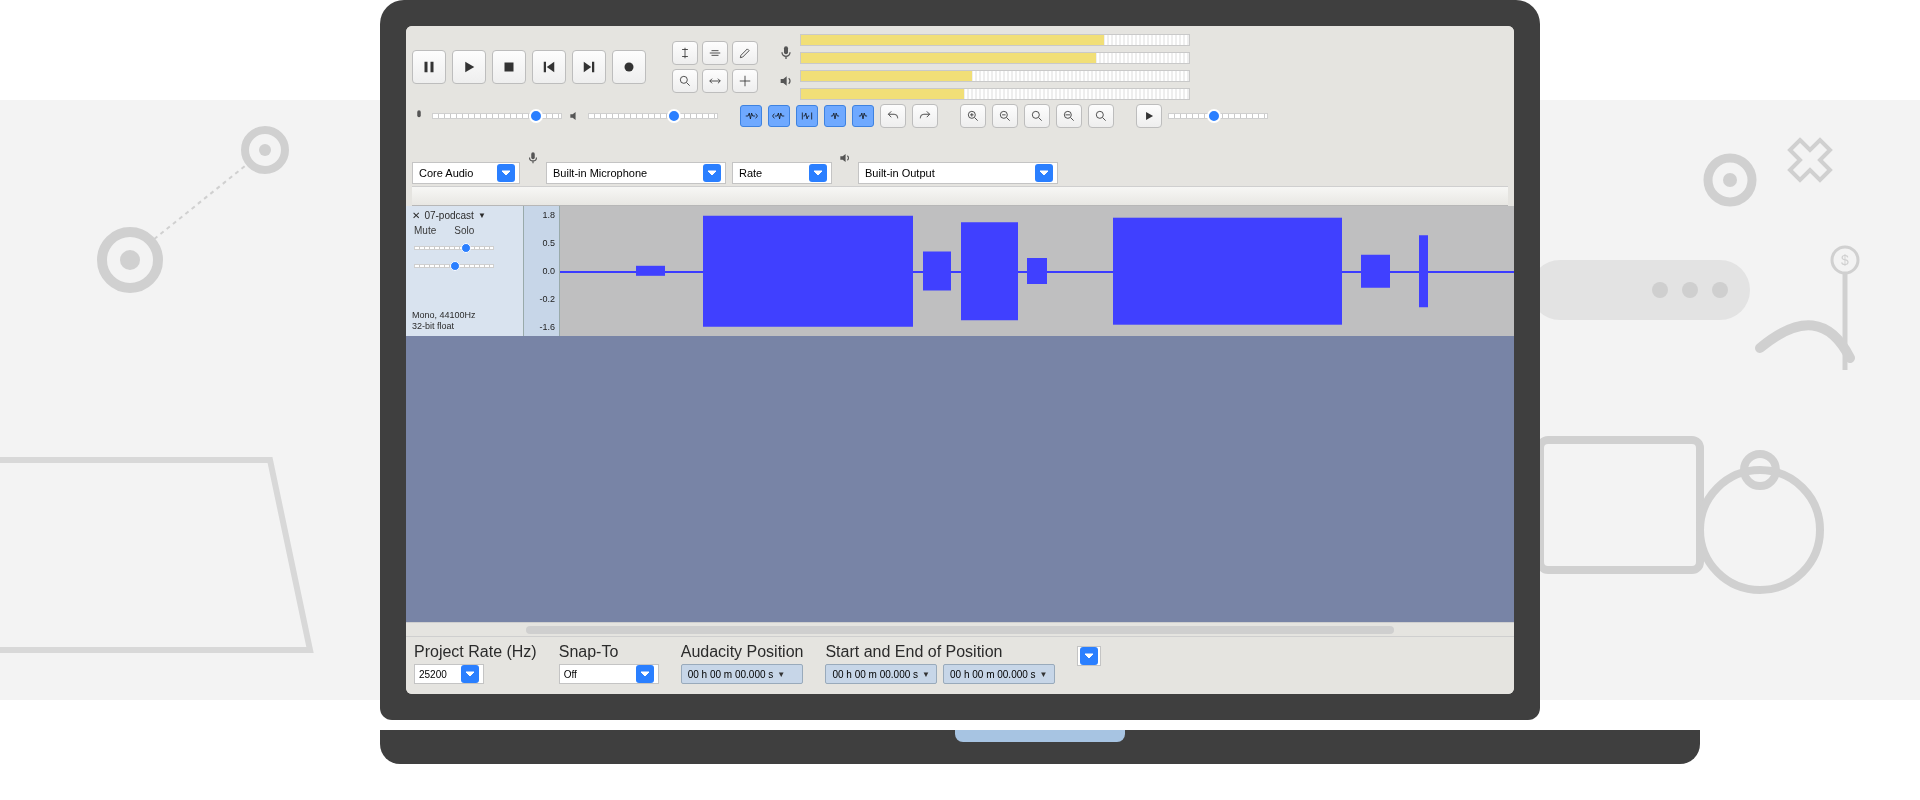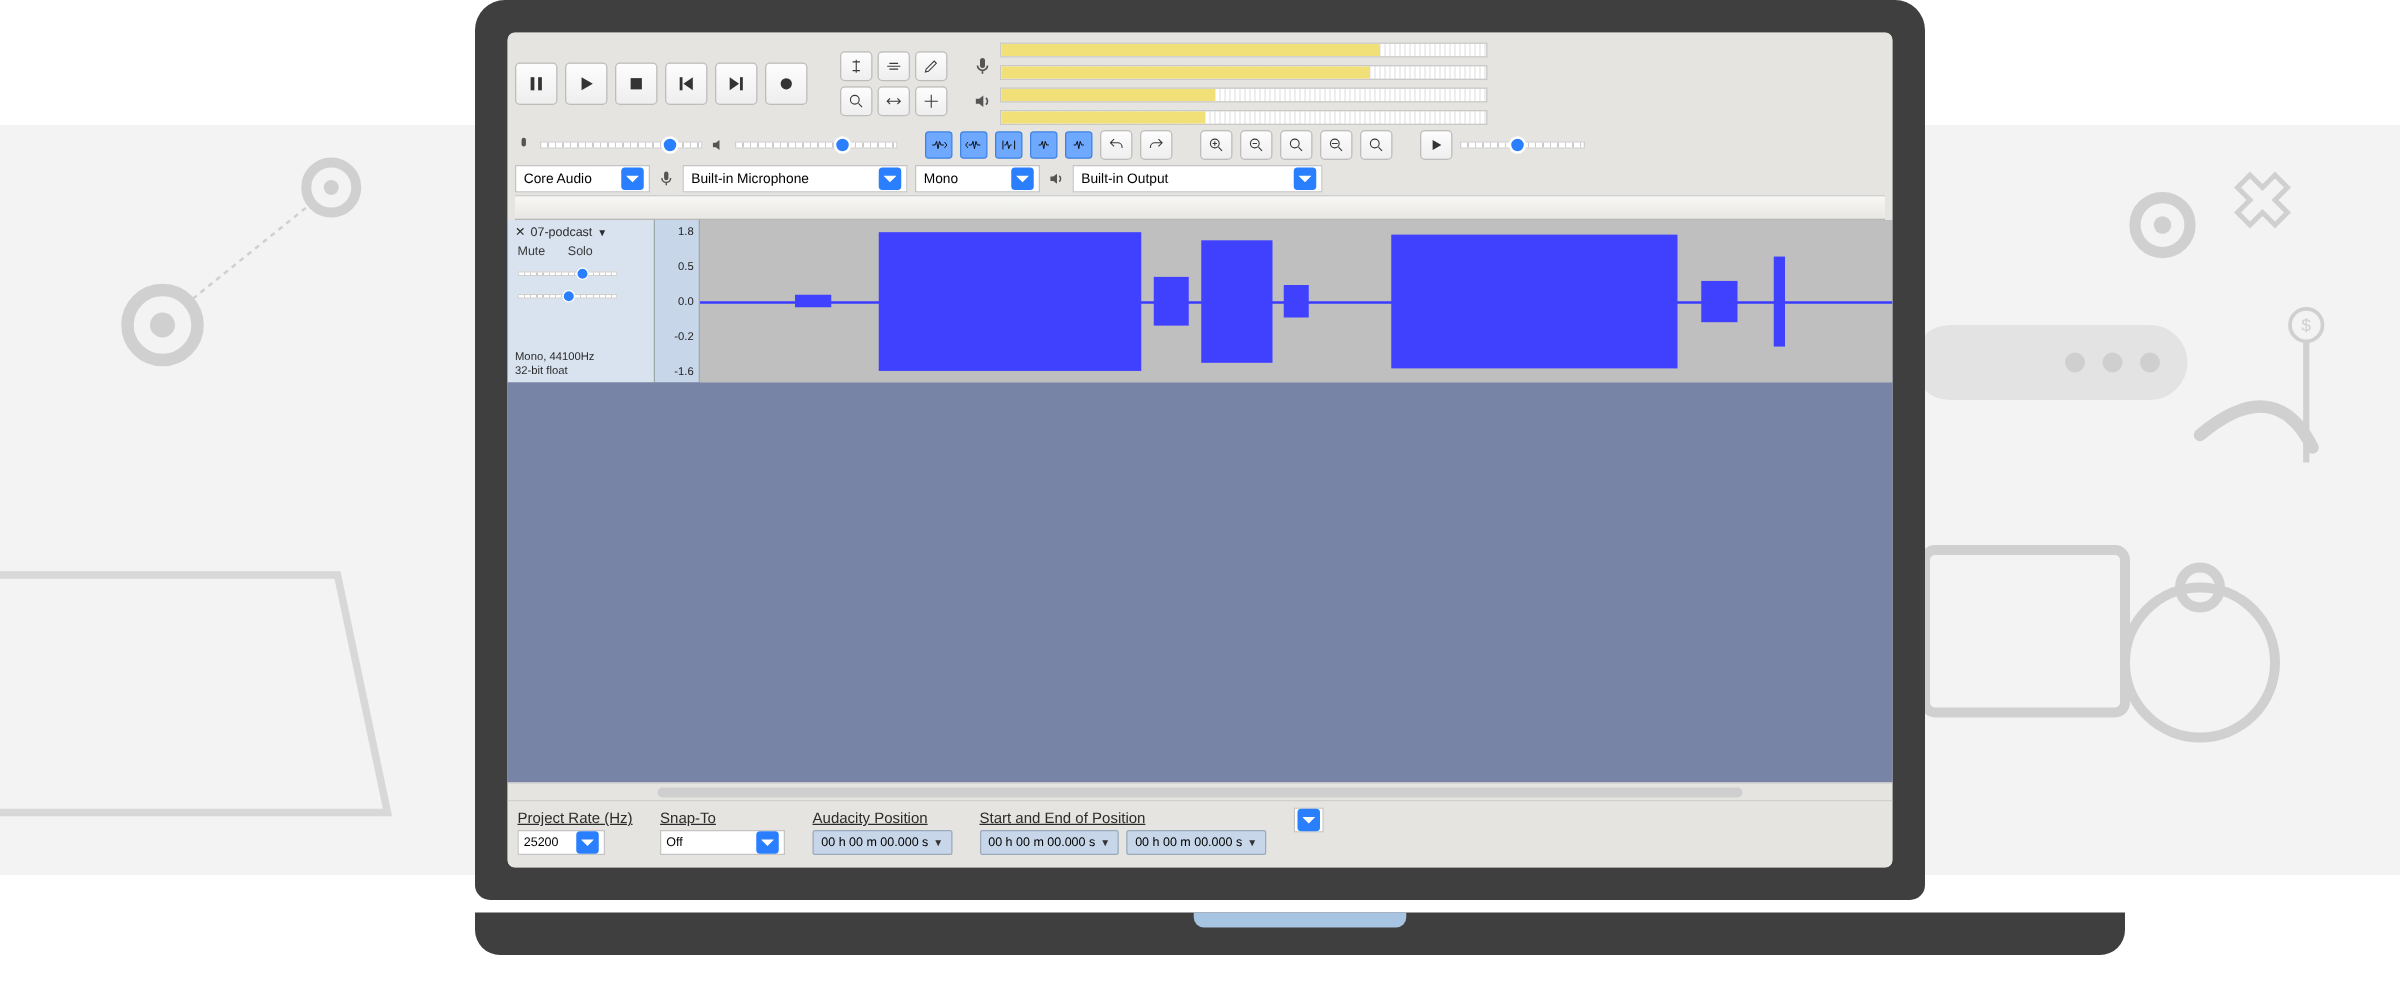--- a/index.html
+++ b/index.html
@@ -101,21 +101,21 @@
     background: #6fa9ff;
     border: 1px solid #3e82e0;
     border-radius: 3px;
     display:flex;align-items:center;justify-content:center;
   }
   .bluebtn svg { width:14px;height:14px; stroke:#0a0a0a; fill:none; stroke-width:1.3; }
 
   .devsel {
     display:flex; align-items:center; height:22px;
     background:#fff; border:1px solid #c4c4c4;
-    padding:0 4px 0 6px; gap:4px;
+    padding:0 4px 0 6px; gap:4px;margin-top:30px;
   }
   .devsel .dd {
     width:18px;height:18px;background:#2a7fff;border-radius:3px;
     display:flex;align-items:center;justify-content:center;color:#fff;
   }
   .devsel .dd svg{width:10px;height:10px;stroke:#fff;fill:#fff;}
 
   .ruler {
     height: 20px;
     background: linear-gradient(#f7f7f5,#e8e7e3);
@@ -161,21 +161,21 @@
   }
   .hscroll .bar { height:8px;background:#cfcfcf;border-radius:4px;flex:1;}
 
   
   .status {
     background:#e5e4e0; padding:6px 8px 10px;
     display:flex; gap:22px; align-items:flex-end;
     border-top:1px solid #cfcfcf;
   }
   .status .col { display:flex; flex-direction:column; gap:3px; }
-  .status label { font-size:12px; color:#2b2b2b;text-decoration:underline; }
+  .status label { font-size:16px; color:#2b2b2b; }
   .numbox {
     display:flex;align-items:center;gap:4px;
     background:#c7d6e8;border:1px solid #9ab; height:20px;
     padding:0 6px; font-size:10px;border-radius:2px;
   }
   .numbox .tri { font-size:8px; color:#333; }
   .whitebox {
     background:#fff;border:1px solid #c4c4c4;height:20px;
     display:flex;align-items:center;gap:4px;padding:0 4px;font-size:10px;
   }
@@ -453,21 +453,21 @@
           <div class="devsel" style="width:180px">
             <span>Built-in Microphone</span>
             <span style="flex:1"></span>
             <span class="dd">
                 <svg viewBox="0 0 10 10">
                   <polygon points="1,3 9,3 5,7"></polygon>
                 </svg>
               </span>
           </div>
           <div class="devsel" style="width:100px">
-            <span>Mono</span>
+            <span>Rate</span>
             <span style="flex:1"></span>
             <span class="dd">
                 <svg viewBox="0 0 10 10">
                   <polygon points="1,3 9,3 5,7"></polygon>
                 </svg>
               </span>
           </div>
           <svg width="14" height="14" viewBox="0 0 24 24">
               <path d="M4 9v6h4l5 4V5L8 9H4z" fill="#555"></path>
               <path d="M16 8a5 5 0 010 8" stroke="#555" fill="none" stroke-width="2"></path>

